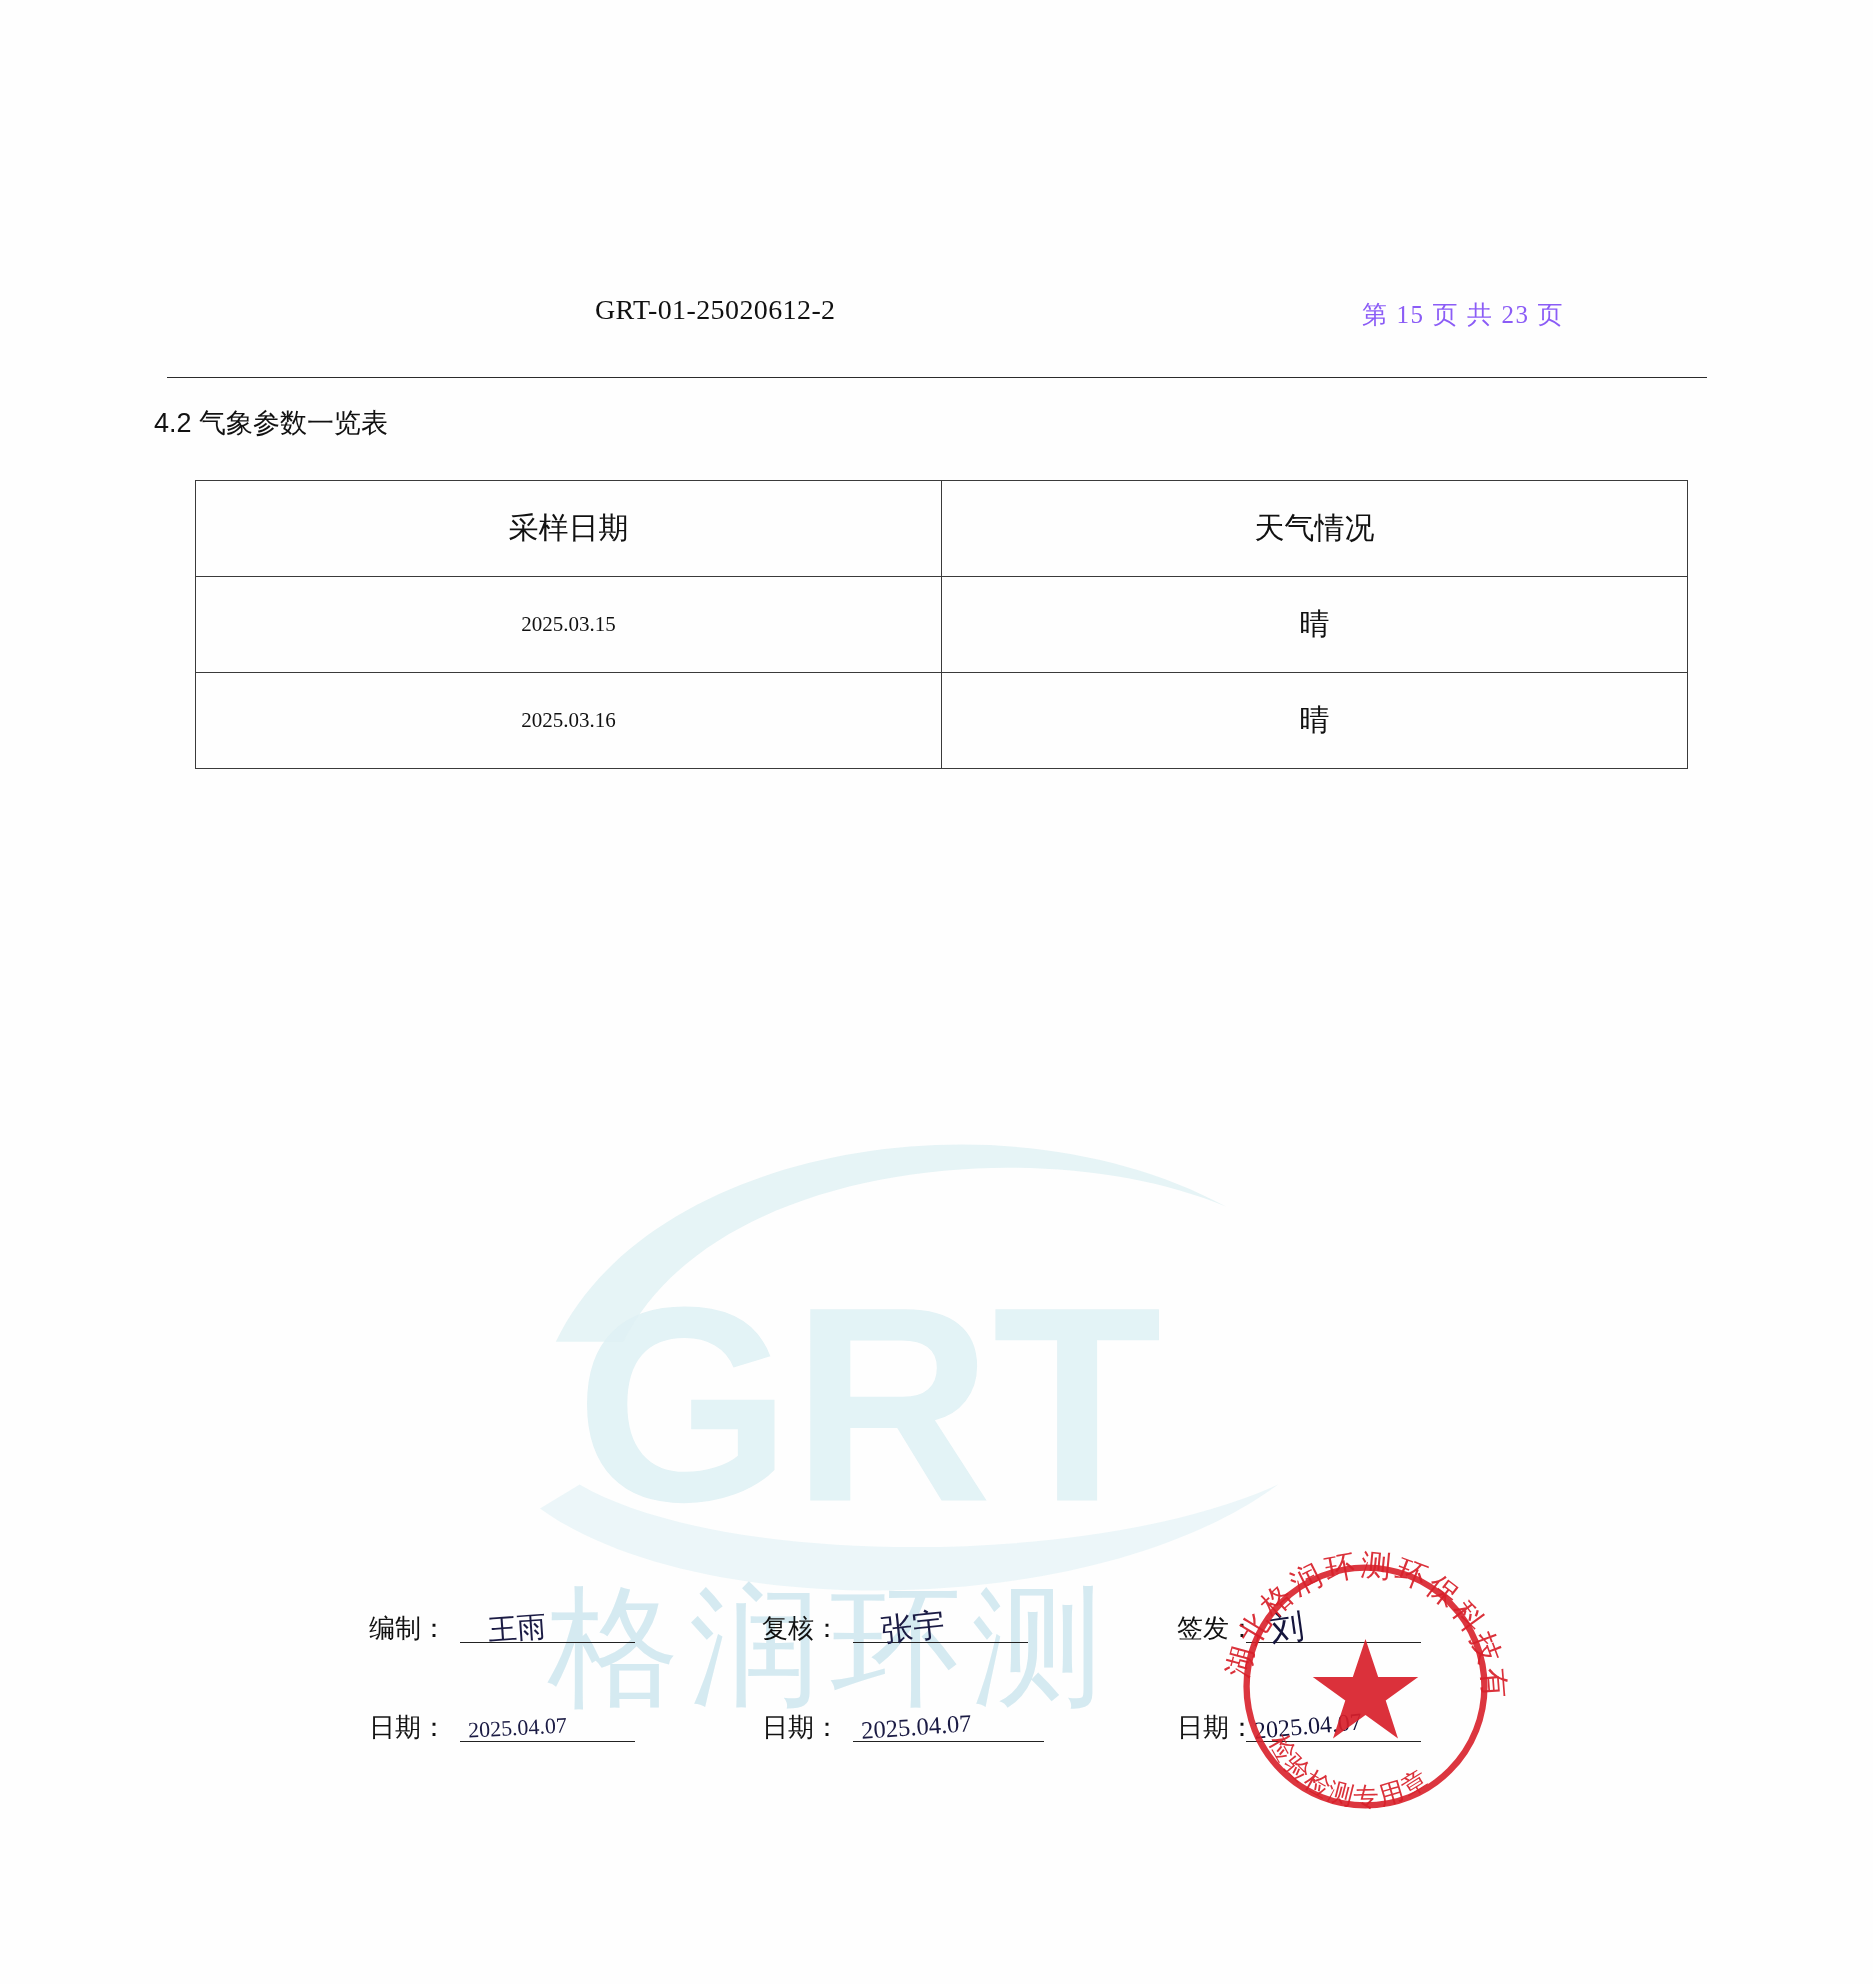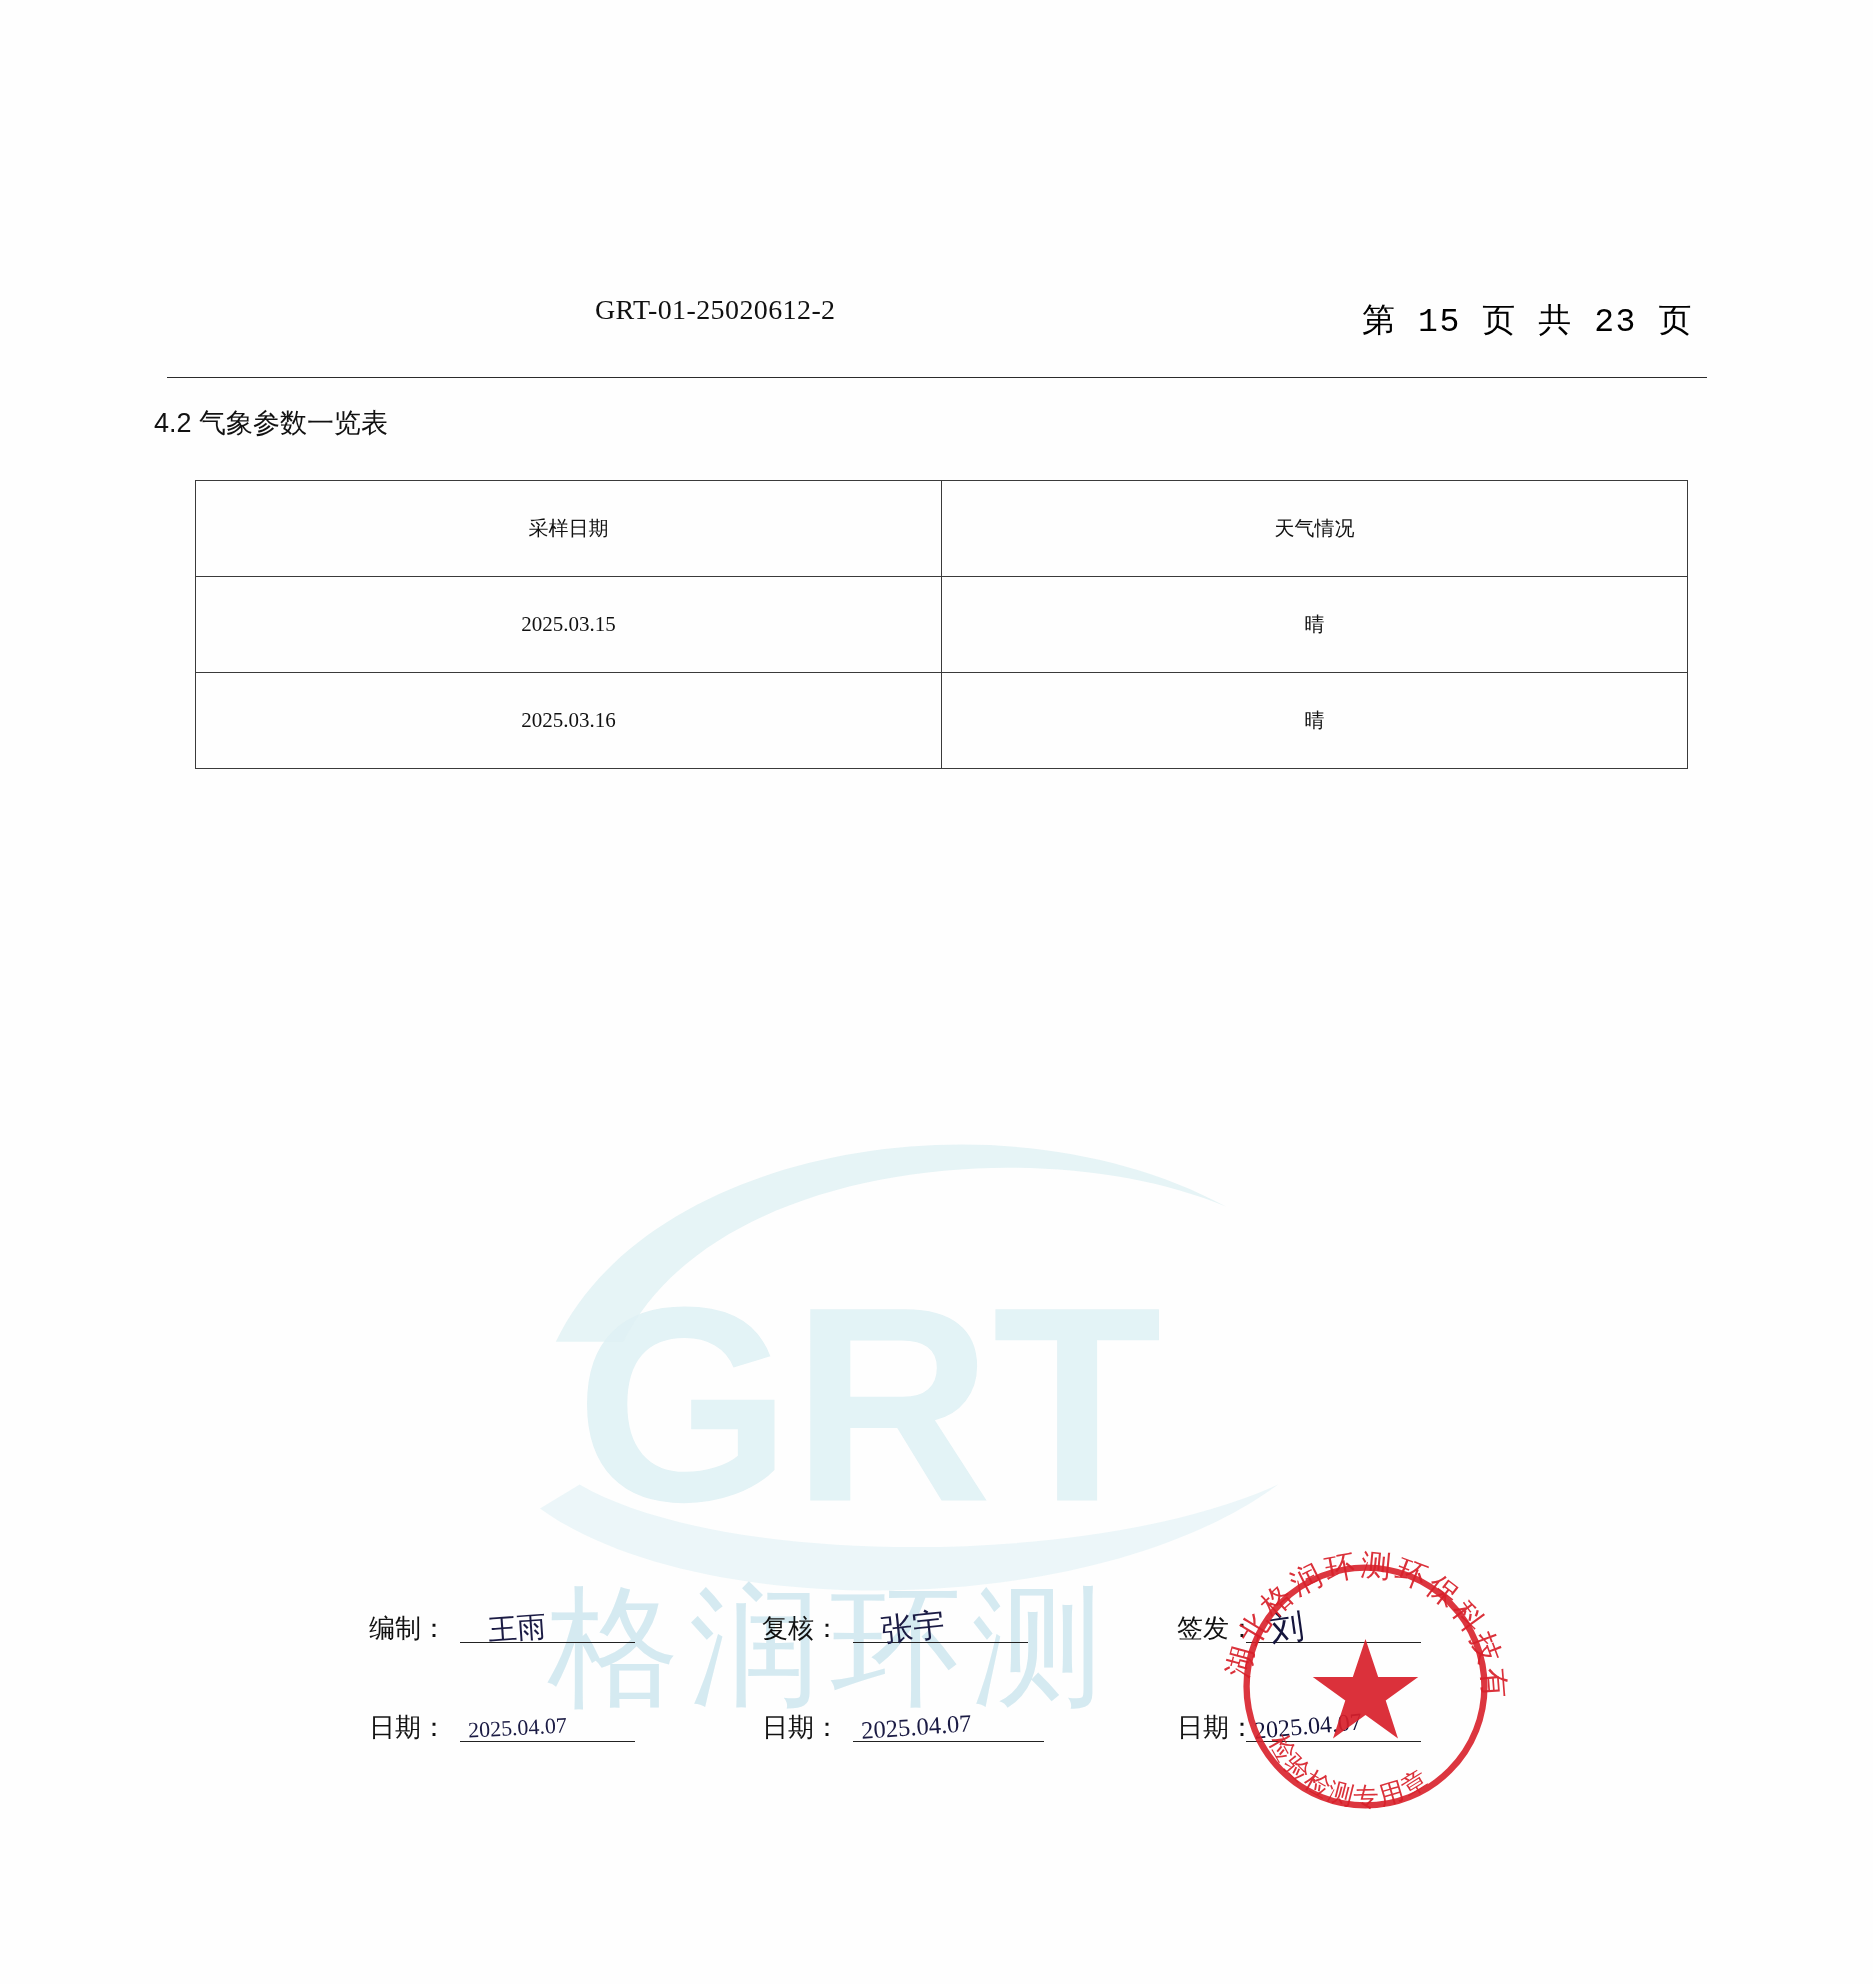--- a/index.html
+++ b/index.html
@@ -41,24 +41,24 @@
     left: 595px;
     top: 294px;
     font-size: 28px;
     letter-spacing: 0.4px;
     color: #111;
   }
   .page-count {
     position: absolute;
     left: 1362px;
     top: 298px;
-    font-size: 33px;
-    font-family: Liberation Mono, monospace;
+    font-size: 25px;
+    font-family: Liberation Serif, serif;
     letter-spacing: 1.6px;
-    color: #000000;
+    color: #8b5cf6;
     white-space: nowrap;
   }
   .header-rule {
     position: absolute;
     left: 167px;
     right: 167px;
     top: 377px;
     height: 1.2px;
     background: #2b2b2b;
   }
@@ -82,21 +82,21 @@
     width: 1493px;
   }
   table.meteo {
     border-collapse: collapse;
     width: 100%;
     table-layout: fixed;
   }
   table.meteo th, table.meteo td {
     border: 1.2px solid #3a3a3a;
     text-align: center;
-    font-size: 20px;
+    font-size: 30px;
     font-family: "Liberation Sans", "DejaVu Sans", sans-serif;
     color: #111;
     height: 95px;
     padding: 0;
     vertical-align: middle;
   }
   table.meteo th { font-weight: normal; }
   table.meteo td.num {
     font-family: "Liberation Serif", "DejaVu Serif", serif;
     font-size: 21px;

